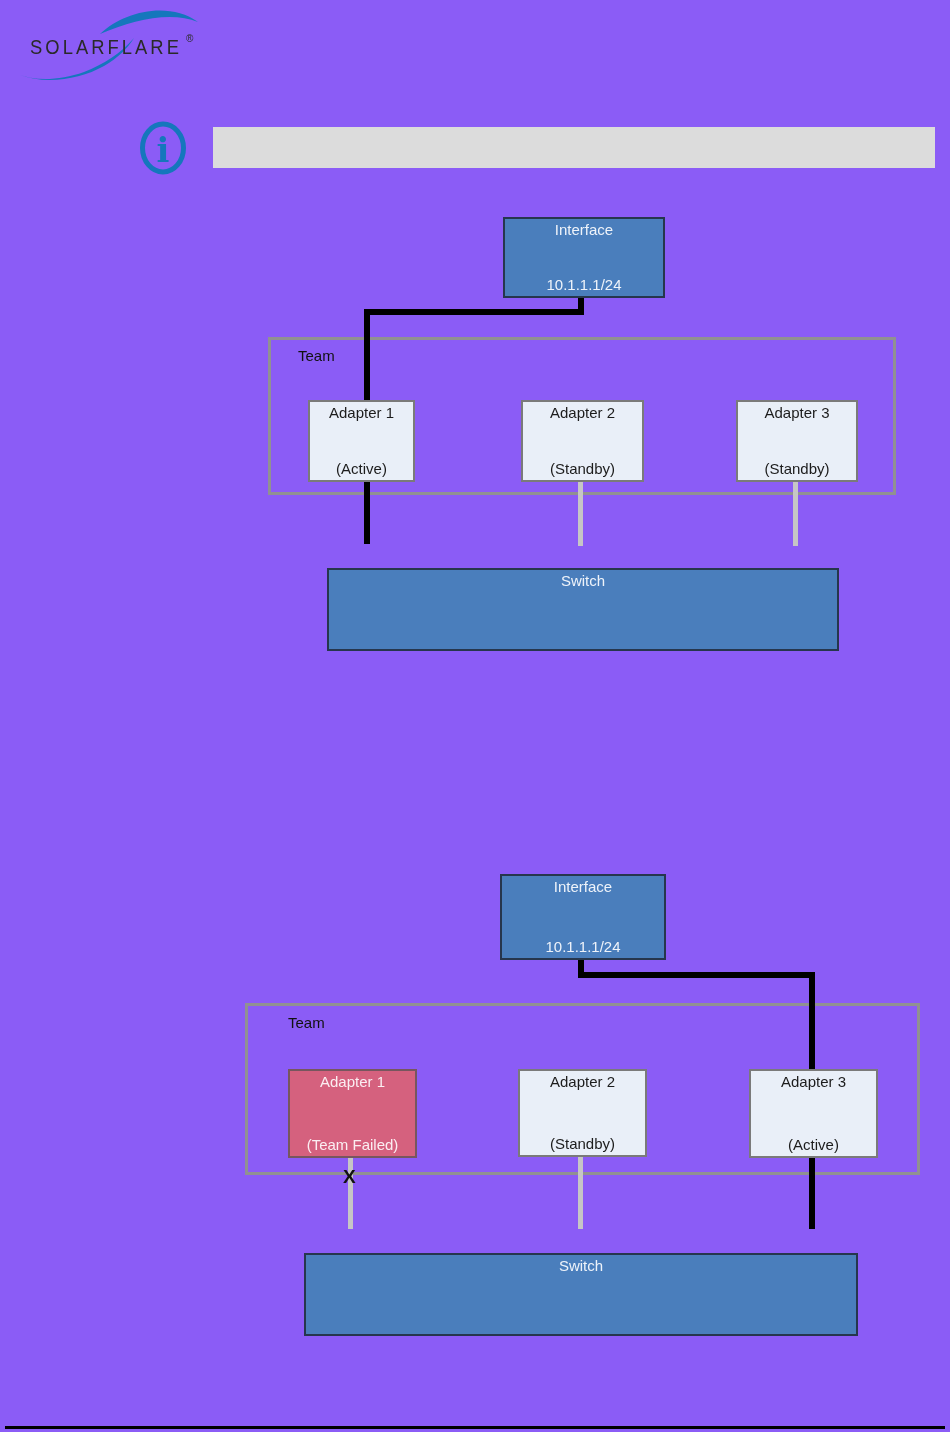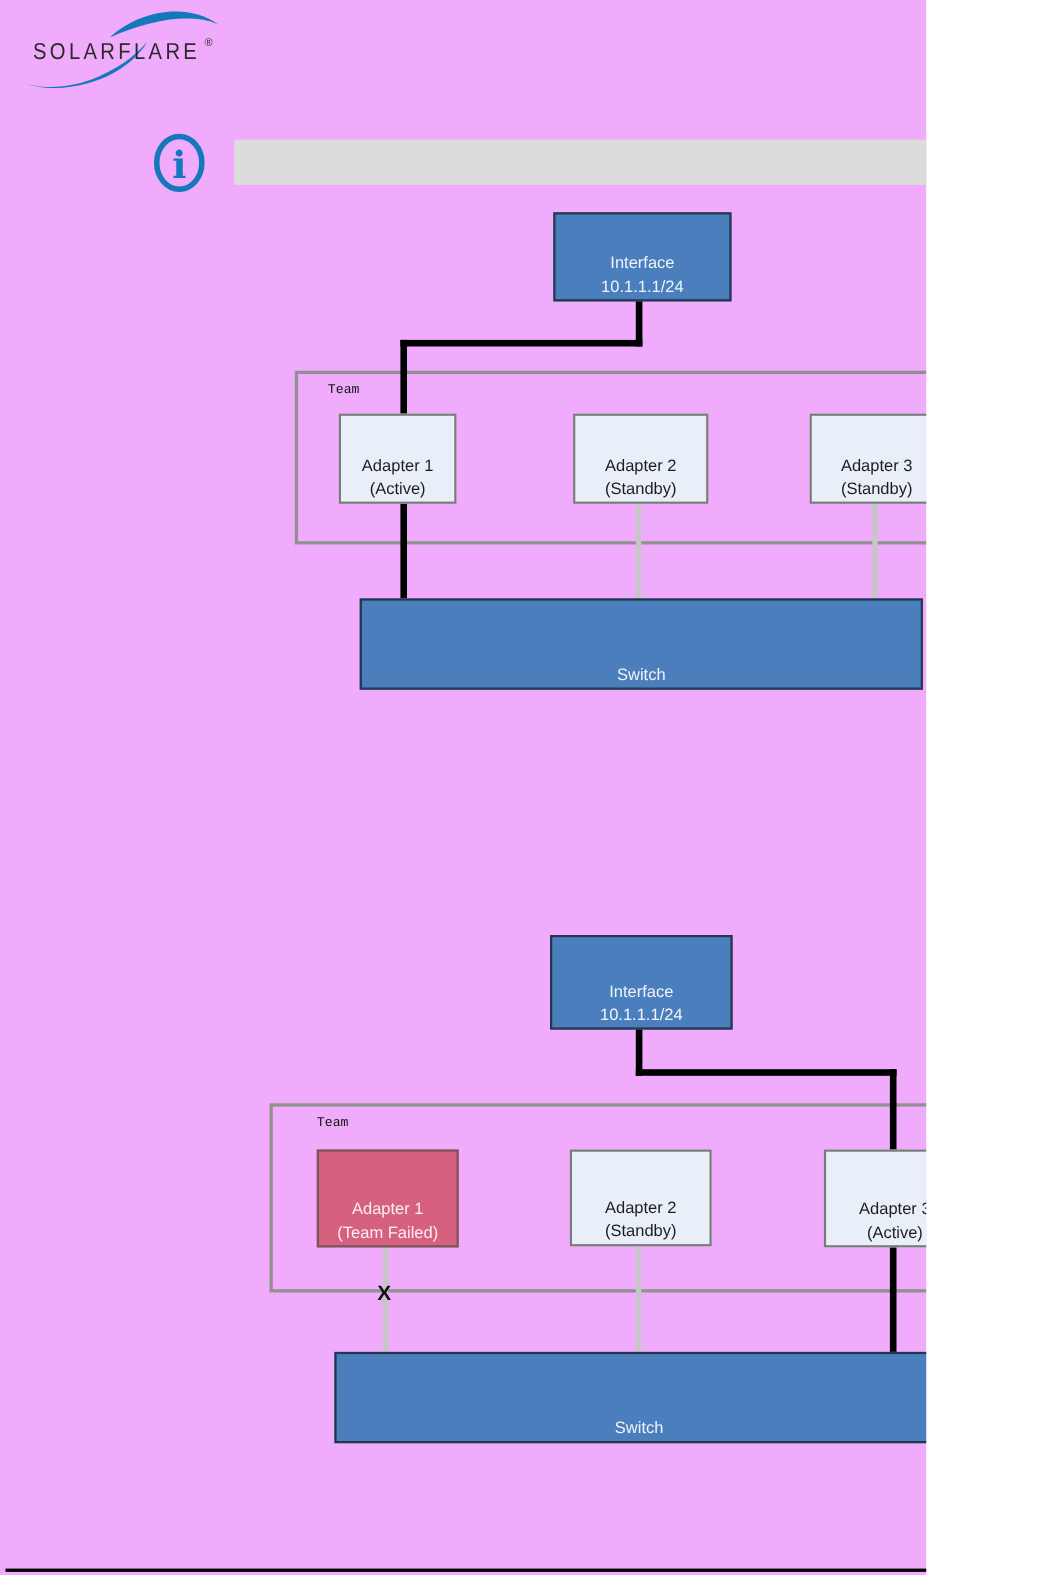--- a/index.html
+++ b/index.html
@@ -1,30 +1,30 @@
 <!DOCTYPE html>
 <html><head>
 <meta charset="utf-8">
 <style>
   html,body{margin:0;padding:0;background:#ffffff;}
-  .page{position:relative;width:842px;height:1432px;background:#f0abfc;overflow:hidden;
+  .page{position:relative;width:950px;height:1432px;background:#8b5cf6;overflow:hidden;
         font-family:"Liberation Sans",sans-serif;color:#1c1c1c;}
 
   
   .line{position:absolute;z-index:2;}
   .line.black{background:#000000;}
   .line.gray{background:#c6c6c6;}
 
   
   .team{position:absolute;border:3px solid #919191;background:transparent;z-index:1;}
-  .team-label{position:absolute;font-size:12px;color:#111111;z-index:3;font-family:Liberation Mono, monospace;}
+  .team-label{position:absolute;font-size:15px;color:#111111;z-index:3;}
 
   
-  .node{position:absolute;display:flex;flex-direction:column;justify-content:flex-end;
-        align-items:center;text-align:center;font-size:15px;line-height:1.45;z-index:3;}
+  .node{position:absolute;display:flex;flex-direction:column;justify-content:space-between;
+        align-items:center;text-align:center;font-size:15px;line-height:1.45;z-index:3;margin-top:24px;}
   .node.blue{background:#4a7ebc;border:2px solid #26364d;color:#eef3fa;}
   .node.light{background:#e9eff8;border:2px solid #7a7a7a;color:#1c1c1c;}
   .node.failed{background:#d5617e;border:2px solid #77565e;color:#fbeef2;}
 
   .xmark{position:absolute;z-index:4;font-size:19px;font-weight:bold;color:#111111;}
 
   .note-bar{position:absolute;background:#dcdcdc;z-index:1;}
   .note-icon{position:absolute;z-index:2;}
   .logo{position:absolute;left:14px;top:6px;z-index:2;}
   .footer-rule{position:absolute;background:#000000;z-index:2;}

